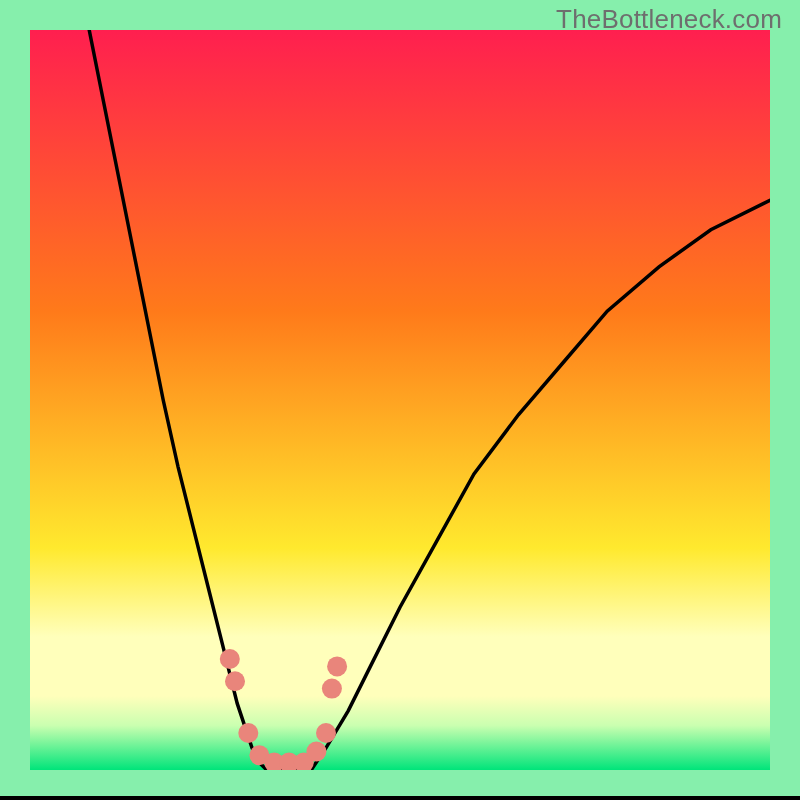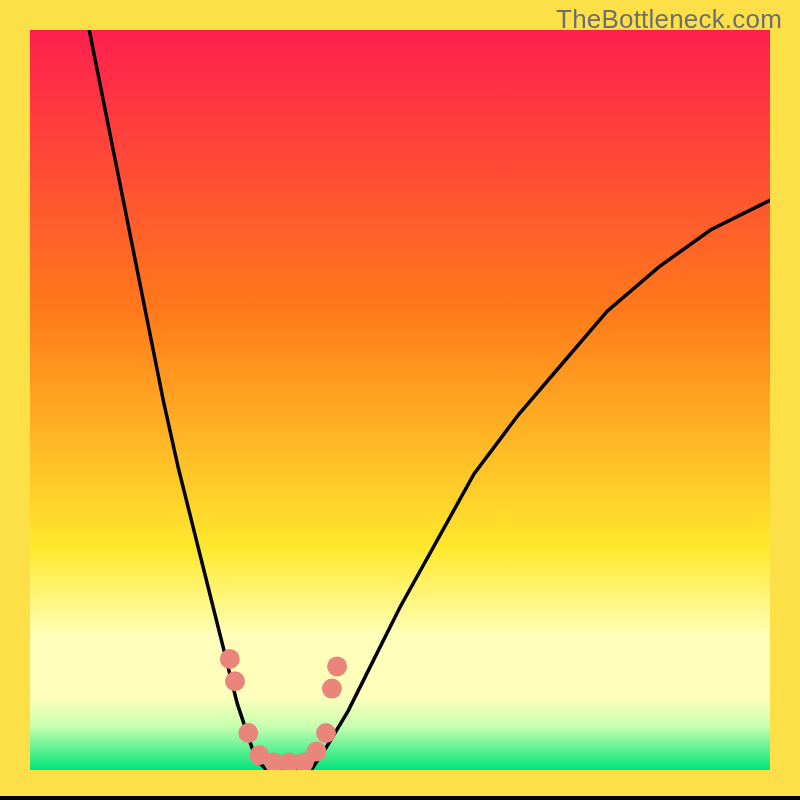--- a/index.html
+++ b/index.html
@@ -9,21 +9,21 @@
     height: 800px;
     background: #000;
     overflow: hidden;
   }
   .frame {
     position: absolute;
     left: 0;
     top: 0;
     width: 800px;
     height: 796px;
-    background: #fde047;
+    background: #86efac;
   }
   .plot {
     position: absolute;
     left: 30px;
     top: 30px;
     width: 740px;
     height: 740px;
   }
   .watermark {
     position: absolute;

